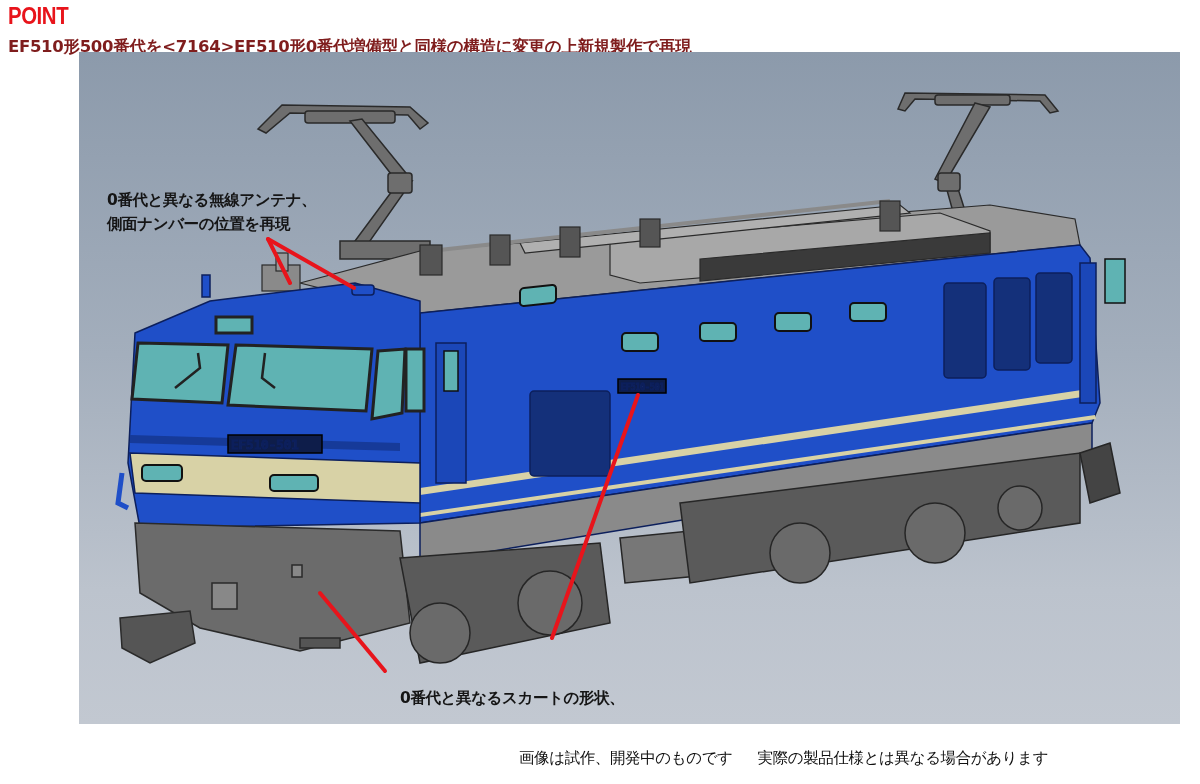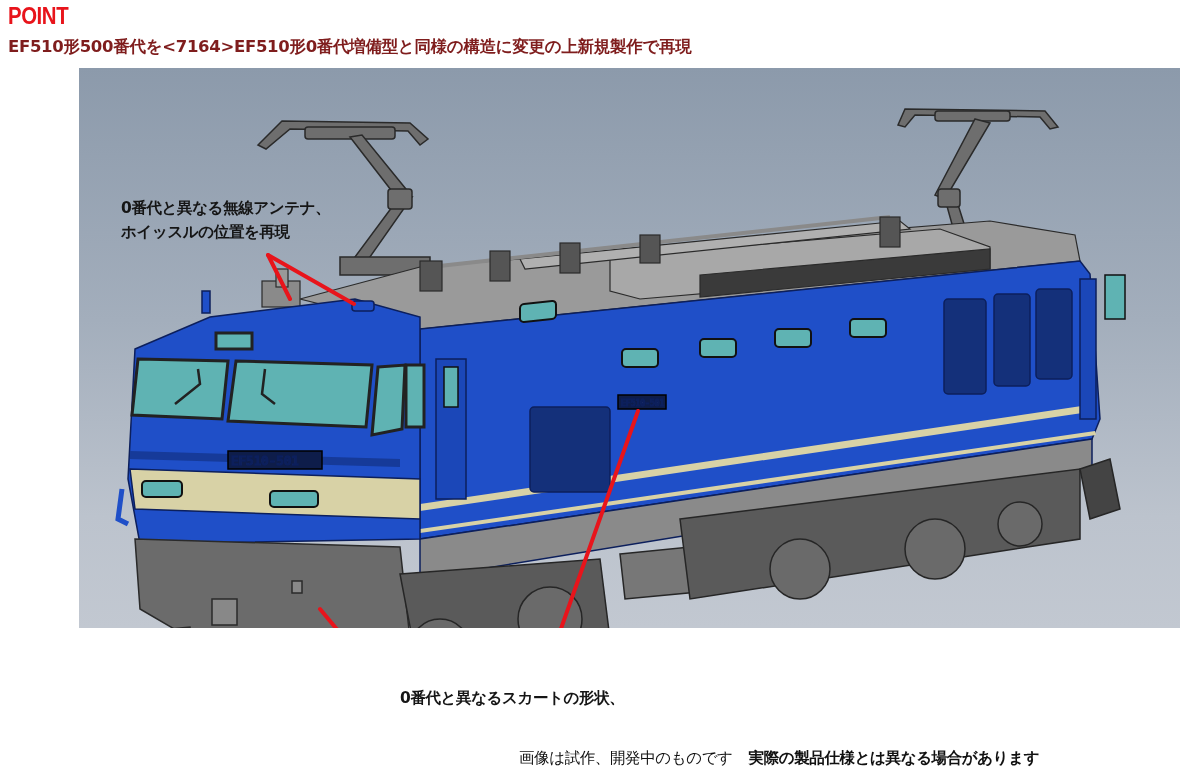--- a/index.html
+++ b/index.html
@@ -12,40 +12,40 @@
       font-size: 24px; color: #e8141b; letter-spacing: -0.5px;
       transform: scaleX(0.85); transform-origin: left top;
     }
     .headline {
       position: absolute; left: 8px; top: 36px;
       font-family: "DejaVu Sans", sans-serif; font-weight: bold;
       font-size: 16.5px; color: #7f1d1d; white-space: nowrap;
       letter-spacing: -0.3px;
     }
     .render-panel {
-      position: absolute; left: 79px; top: 68px; width: 1101px; height: 560px;
+      position: absolute; left: 79px; top: 52px; width: 1101px; height: 672px;
       background: linear-gradient(180deg, #8c9aab 0%, #a3aebc 45%, #bcc3cd 80%, #c2c8d1 100%);
       overflow: hidden;
     }
     .render-panel svg { position: absolute; left: 0; top: 0; }
 
     .callout {
       position: absolute; font-family: "DejaVu Sans", sans-serif; font-weight: bold;
       font-size: 15.5px; line-height: 24px; color: #151515; white-space: nowrap;
       letter-spacing: -0.4px;
     }
-    .callout-top { left: 121px; top: 188px; margin-top: 8px; }
+    .callout-top { left: 107px; top: 188px; }
     .callout-bottom { left: 400px; top: 686px; }
 
     .disclaimer {
       position: absolute; left: 519px; top: 748px;
       font-family: "DejaVu Sans", sans-serif; font-size: 15.5px; color: #111;
       white-space: nowrap; letter-spacing: -0.4px;
     }
-    .disclaimer span + span { margin-left: 16px; font-weight: bold; }
+    .disclaimer span + span { margin-left: 25px; }
   </style>
 </head>
 <body>
 
 <div class="point-label">POINT</div>
 <div class="headline">EF510形500番代を&lt;7164&gt;EF510形0番代増備型と同様の構造に変更の上新規製作で再現</div>
 
 <div class="render-panel">
   <svg width="1101" height="672" viewBox="79 69 1101 672" xmlns="http://www.w3.org/2000/svg">
 
@@ -169,21 +169,21 @@
       <line x1="268" y1="256" x2="290" y2="300"></line>
       <line x1="268" y1="256" x2="354" y2="305"></line>
       <line x1="385" y1="688" x2="320" y2="610"></line>
       <line x1="552" y1="655" x2="638" y2="412"></line>
     </g>
   </svg>
 </div>
 
 <div class="callout callout-top">
   <div>0番代と異なる無線アンテナ、</div>
-  <div>ホイッスルの位置を再現</div>
+  <div>側面ナンバーの位置を再現</div>
 </div>
 
 <div class="callout callout-bottom">
   <div>0番代と異なるスカートの形状、</div>
 </div>
 
 <div class="disclaimer">
   <span>画像は試作、開発中のものです</span><span>実際の製品仕様とは異なる場合があります</span>
 </div>
 

